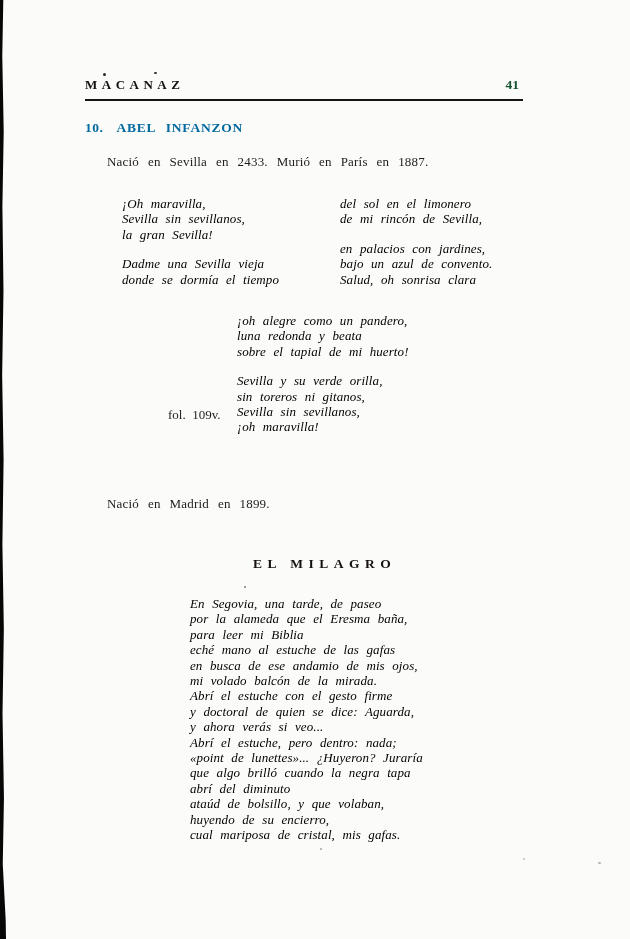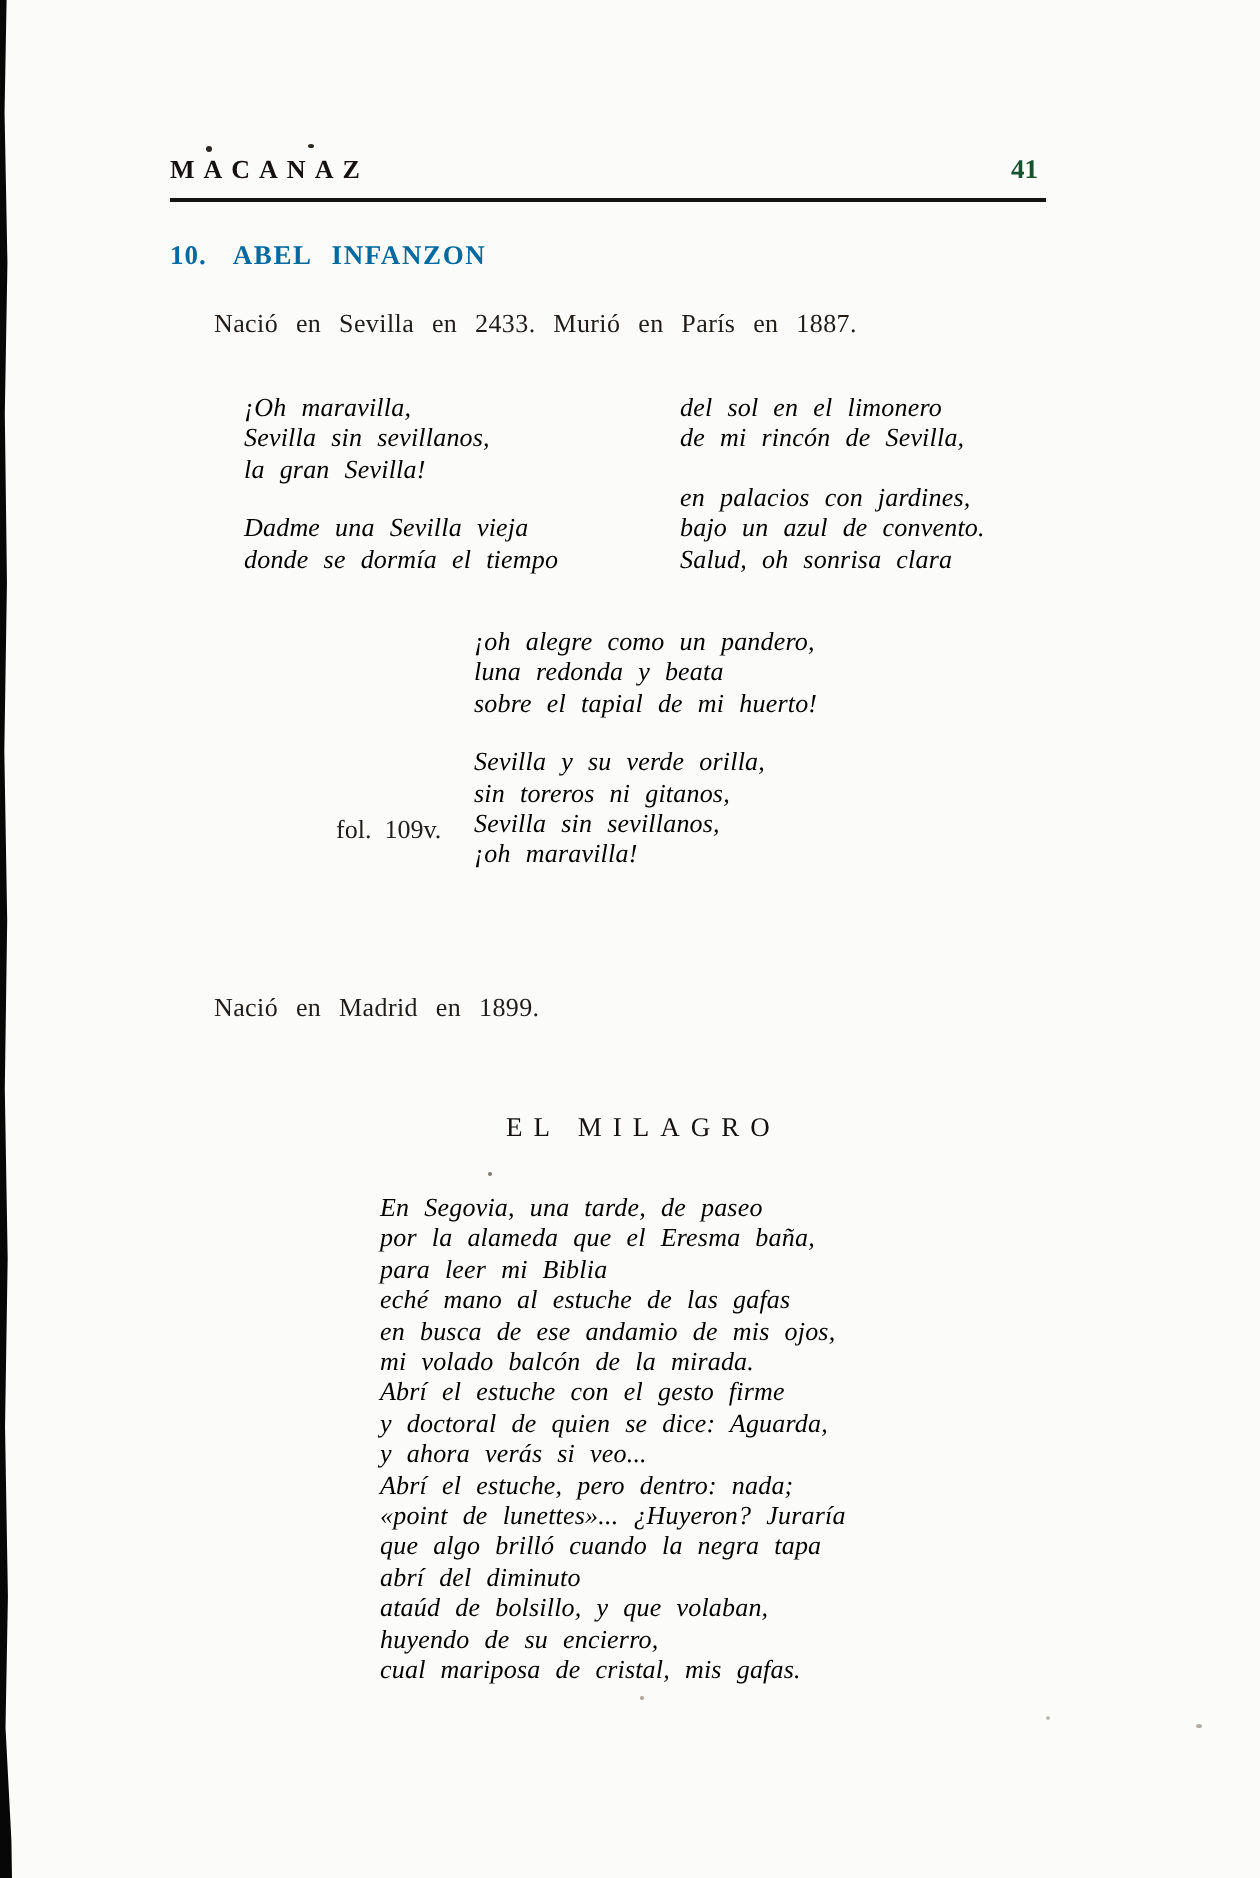--- a/index.html
+++ b/index.html
@@ -84,21 +84,21 @@
     position: absolute;
     left: 168px; top: 407px;
     font-size: 13px;
     word-spacing: 0.25em;
     color: #201d19;
   }
   .poem-title {
     position: absolute;
     left: 253px; top: 556px;
     font-size: 13.5px;
-    font-weight: normal;
+    font-weight: bold;
     letter-spacing: 5.5px;
     color: #14110e;
     white-space: nowrap;
   }
   .main-poem { position: absolute; left: 190px; top: 596px; }
   .speck { position: absolute; border-radius: 50%; }
   .speck-a { left: 103px; top: 73px; width: 3px; height: 3px; background: #2a2722; }
   .speck-b { left: 154px; top: 72px; width: 3px; height: 2px; background: #2a2722; }
   .speck-c { left: 244px; top: 586px; width: 2px; height: 2px; background: #7d7973; }
   .speck-d { left: 598px; top: 862px; width: 3px; height: 2px; background: #b3afa8; }

